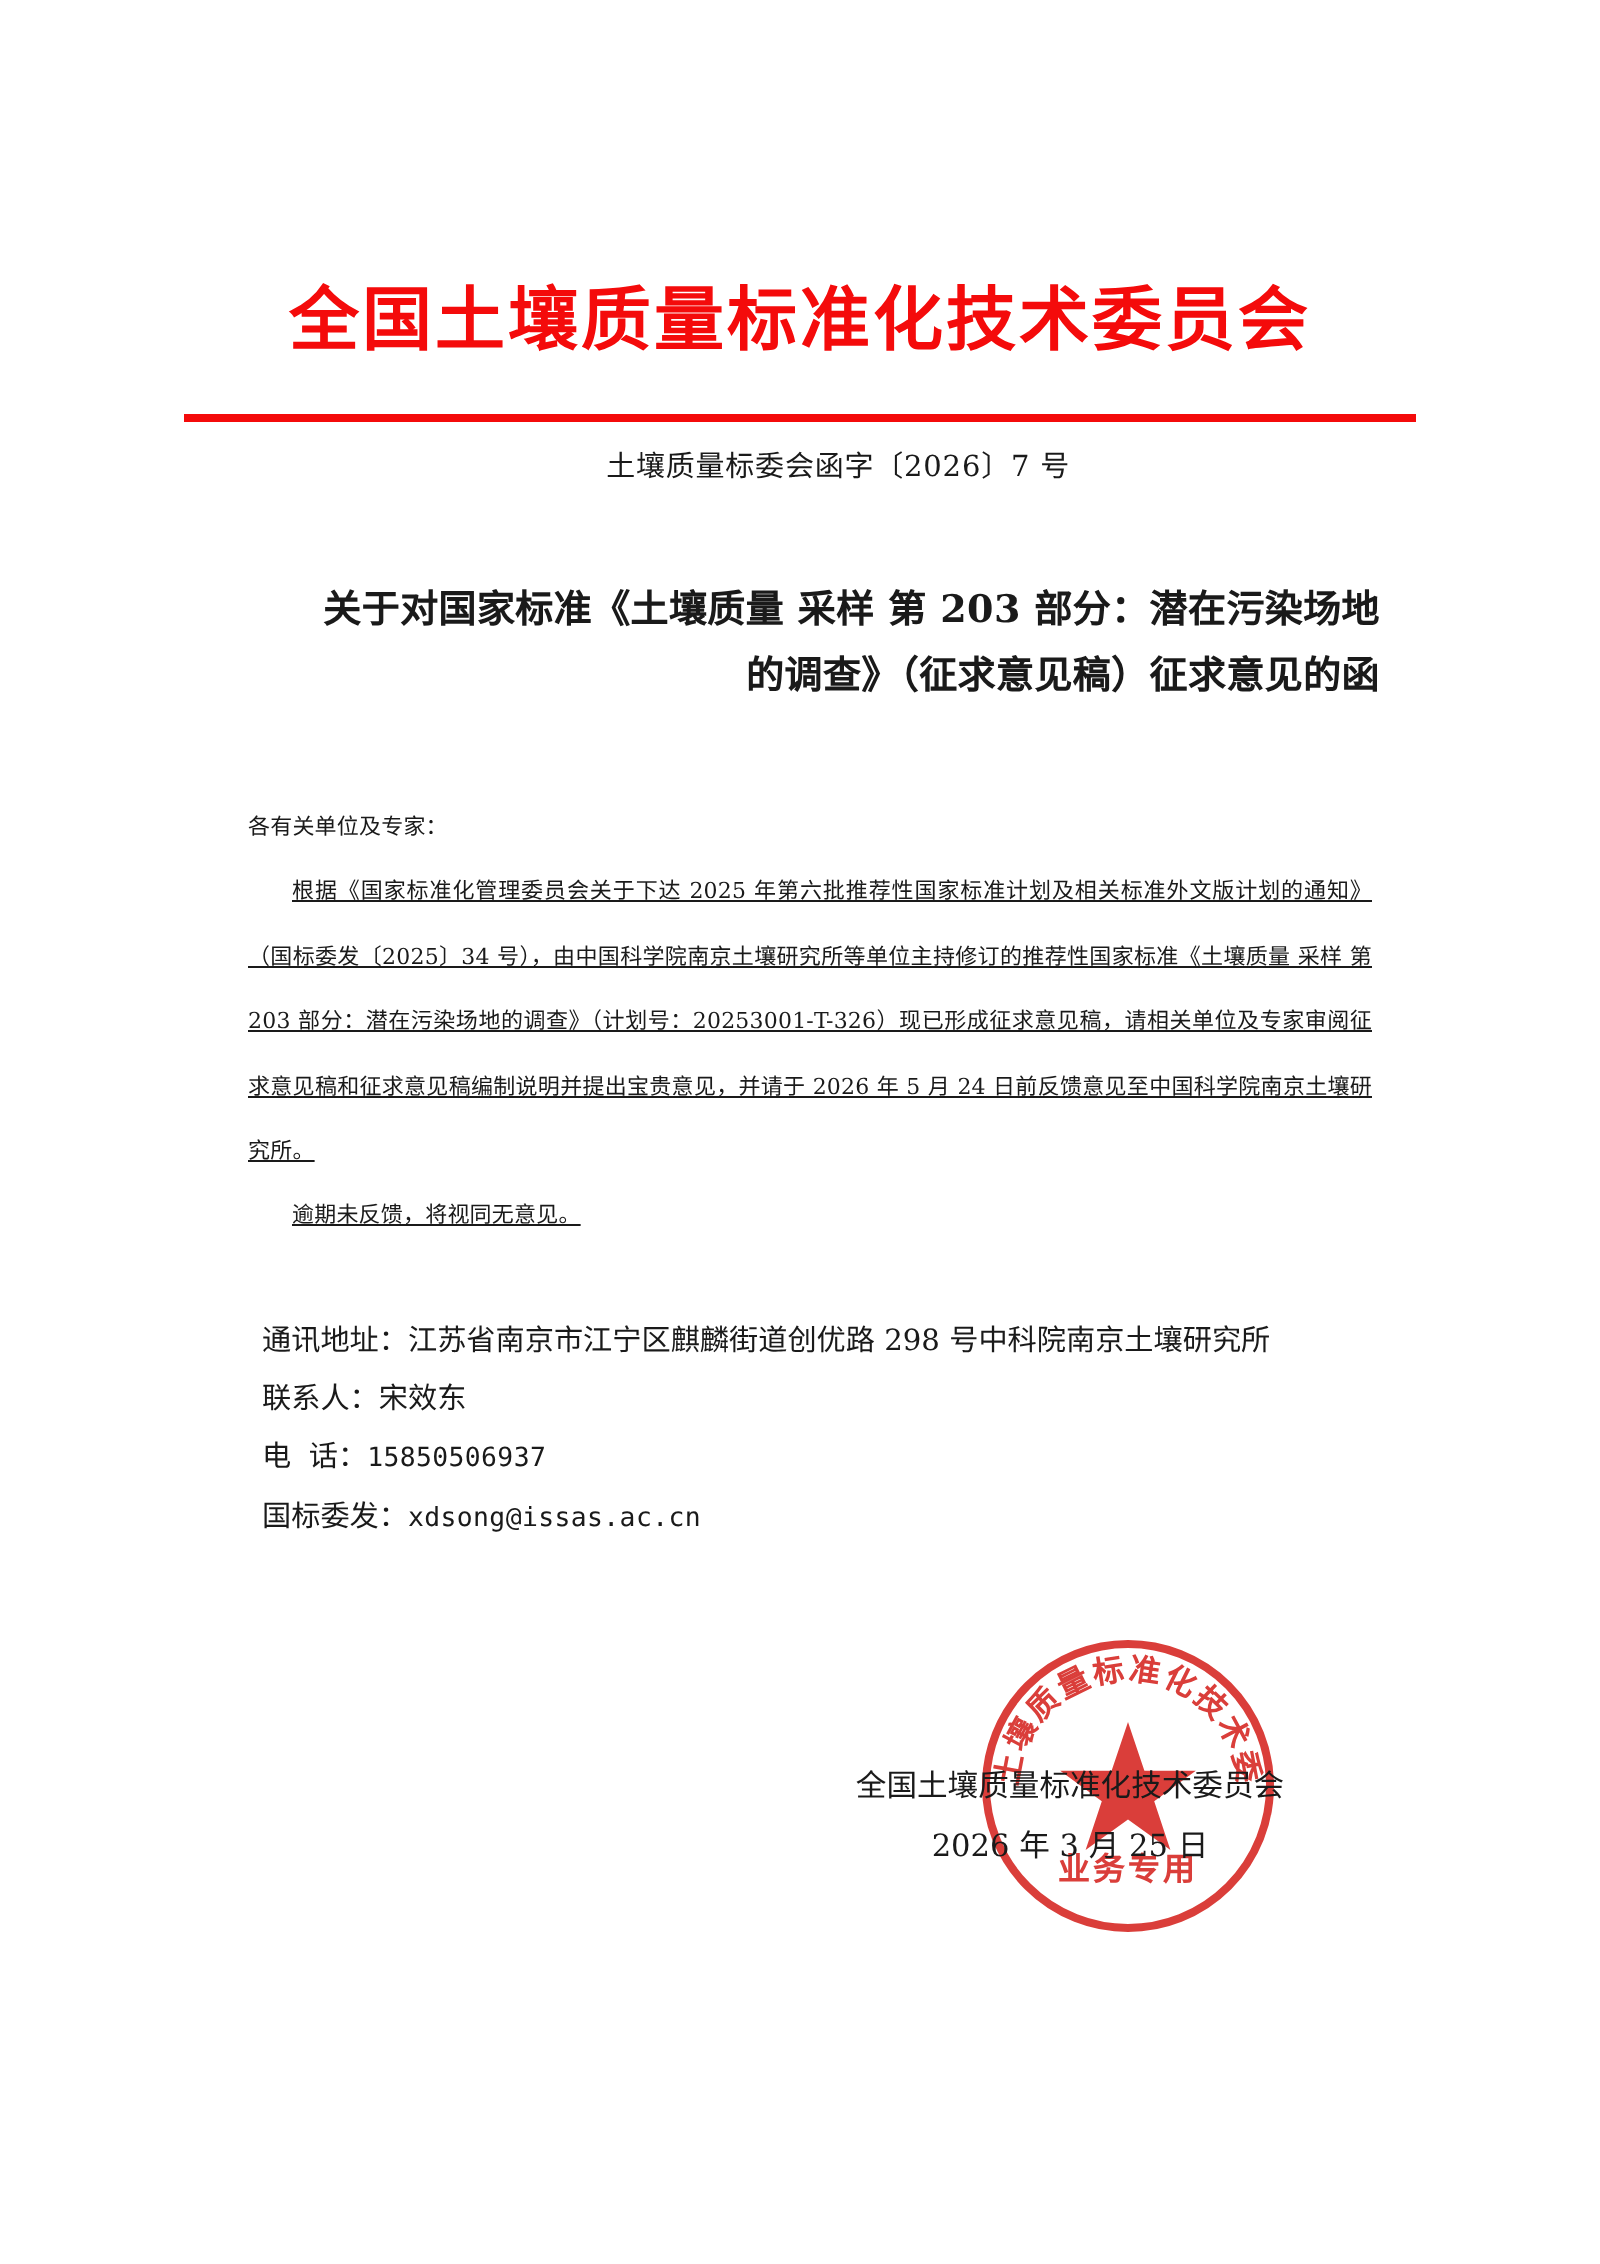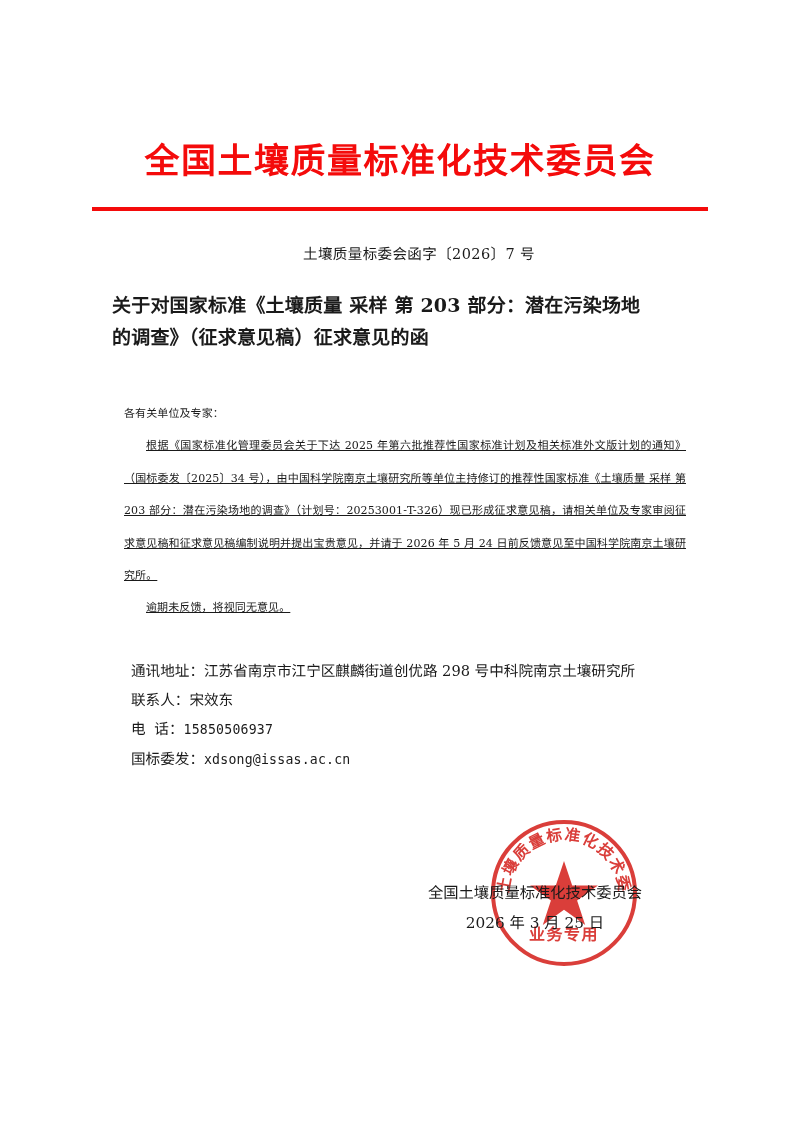--- a/index.html
+++ b/index.html
@@ -52,30 +52,29 @@
 
   
   .doc-number {
     position: absolute;
     right: 114px;
     top: 223px;
     font-size: 14.5px;
     line-height: 22px;
     letter-spacing: 0.4px;
     white-space: nowrap;
-    margin-top: 20px;
   }
 
   
   .doc-title {
     position: absolute;
     left: 112px;
     top: 288px;
     width: 578px;
-    text-align: left;
+    text-align: right;
     font-size: 19px;
     font-weight: bold;
     line-height: 34px;
     letter-spacing: 0.2px;
   }
   .doc-title .title-line-2 {
     display: block;
     font-family: Liberation Mono, monospace;
   }
 

